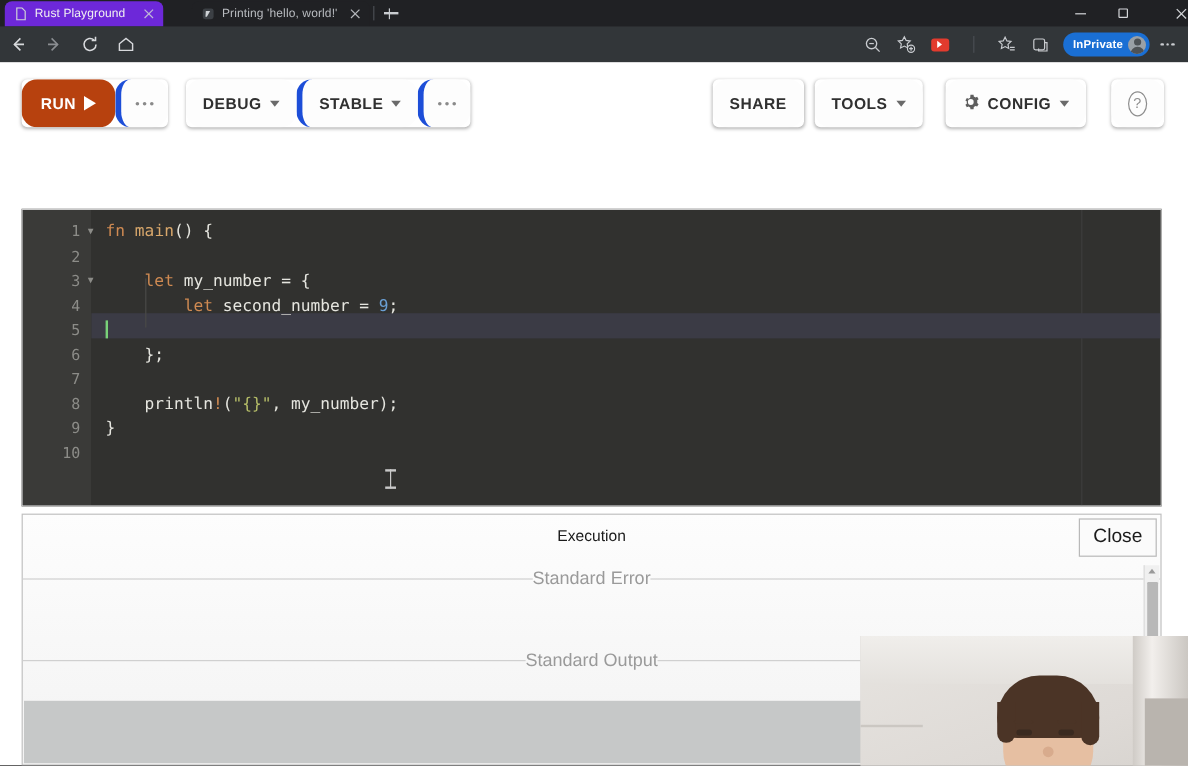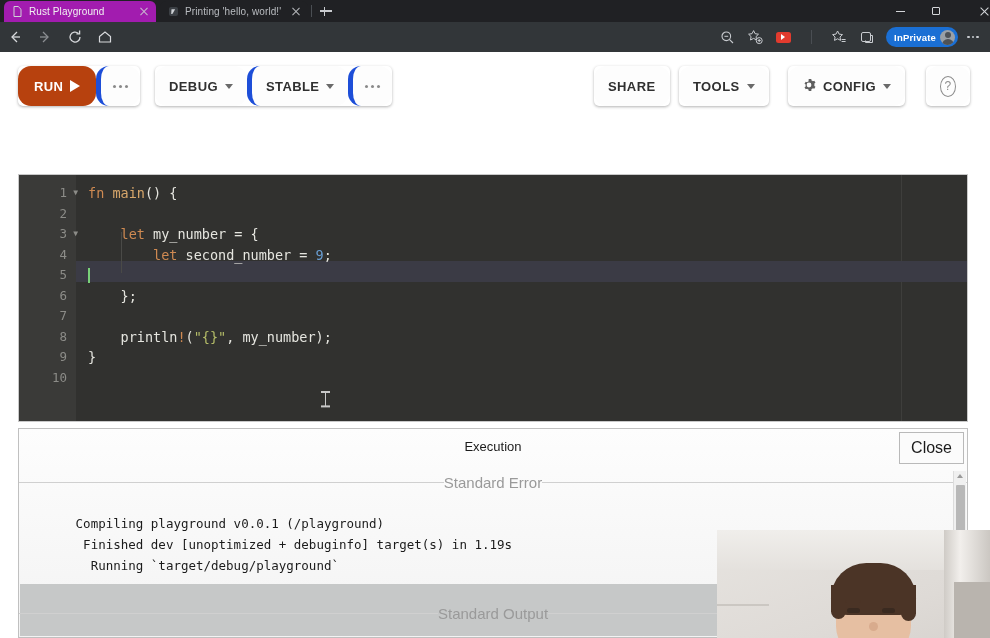--- a/index.html
+++ b/index.html
@@ -15,21 +15,21 @@
                  border:2px solid #e8e8e8; border-radius:4px; background:#2a2f34; }
 
   
   .browser{ position:absolute; left:0; top:0; width:990px; height:638px; background:#202124; }
 
   
   .tabstrip{ position:relative; height:22px; background:#202124; }
   .tab{ position:absolute; top:1px; height:21px; display:flex; align-items:center;
         gap:6px; padding:0 6px 0 8px; font-size:10px; color:#c9ccd0;
         border-top-left-radius:6px; border-top-right-radius:6px; }
-  .tab.active{ left:4px; width:152px; background:#a21caf; color:#f1f1f1; }
+  .tab.active{ left:4px; width:132px; background:#6d28d9; color:#f1f1f1; }
   .tab.inactive{ left:160px; width:148px; background:#202124; color:#b9bcc0; }
   .tab .favicon{ width:11px; height:11px; flex:0 0 auto; display:flex; align-items:center; justify-content:center;}
   .tab .ttl{ flex:1 1 auto; overflow:hidden; white-space:nowrap; text-overflow:clip;
              font-size:10px; letter-spacing:0.1px; }
   .tab .xbtn{ width:12px; height:12px; flex:0 0 auto; position:relative; opacity:.85;}
   .tab .xbtn:before,.tab .xbtn:after{ content:""; position:absolute; left:1px; top:5px;
         width:10px; height:1px; background:#cfd2d6; }
   .tab .xbtn:before{ transform:rotate(45deg);} .tab .xbtn:after{ transform:rotate(-45deg);}
   .newtab{ position:absolute; left:318px; top:3px; width:16px; height:16px; }
   .newtab:before,.newtab:after{ content:""; position:absolute; background:#c9ccd0;}
@@ -390,23 +390,20 @@
           <div class="closebtn">Close</div>
         </div>
 
         <div class="sectrow">
           <span class="ln2"></span>
           <span class="lbl">Standard Error</span>
           <span class="ln2"></span>
         </div>
 
         <div style="height:18px"></div>
-        <div class="pre">   Compiling playground v0.0.1 (/playground)
-    Finished dev [unoptimized + debuginfo] target(s) in 1.19s
-     Running `target/debug/playground`</div>
 
         <div style="height:24px"></div>
         <div class="sectrow">
           <span class="ln2"></span>
           <span class="lbl">Standard Output</span>
           <span class="ln2"></span>
         </div>
 
         <div class="oscroll">
           <span class="up"></span>

